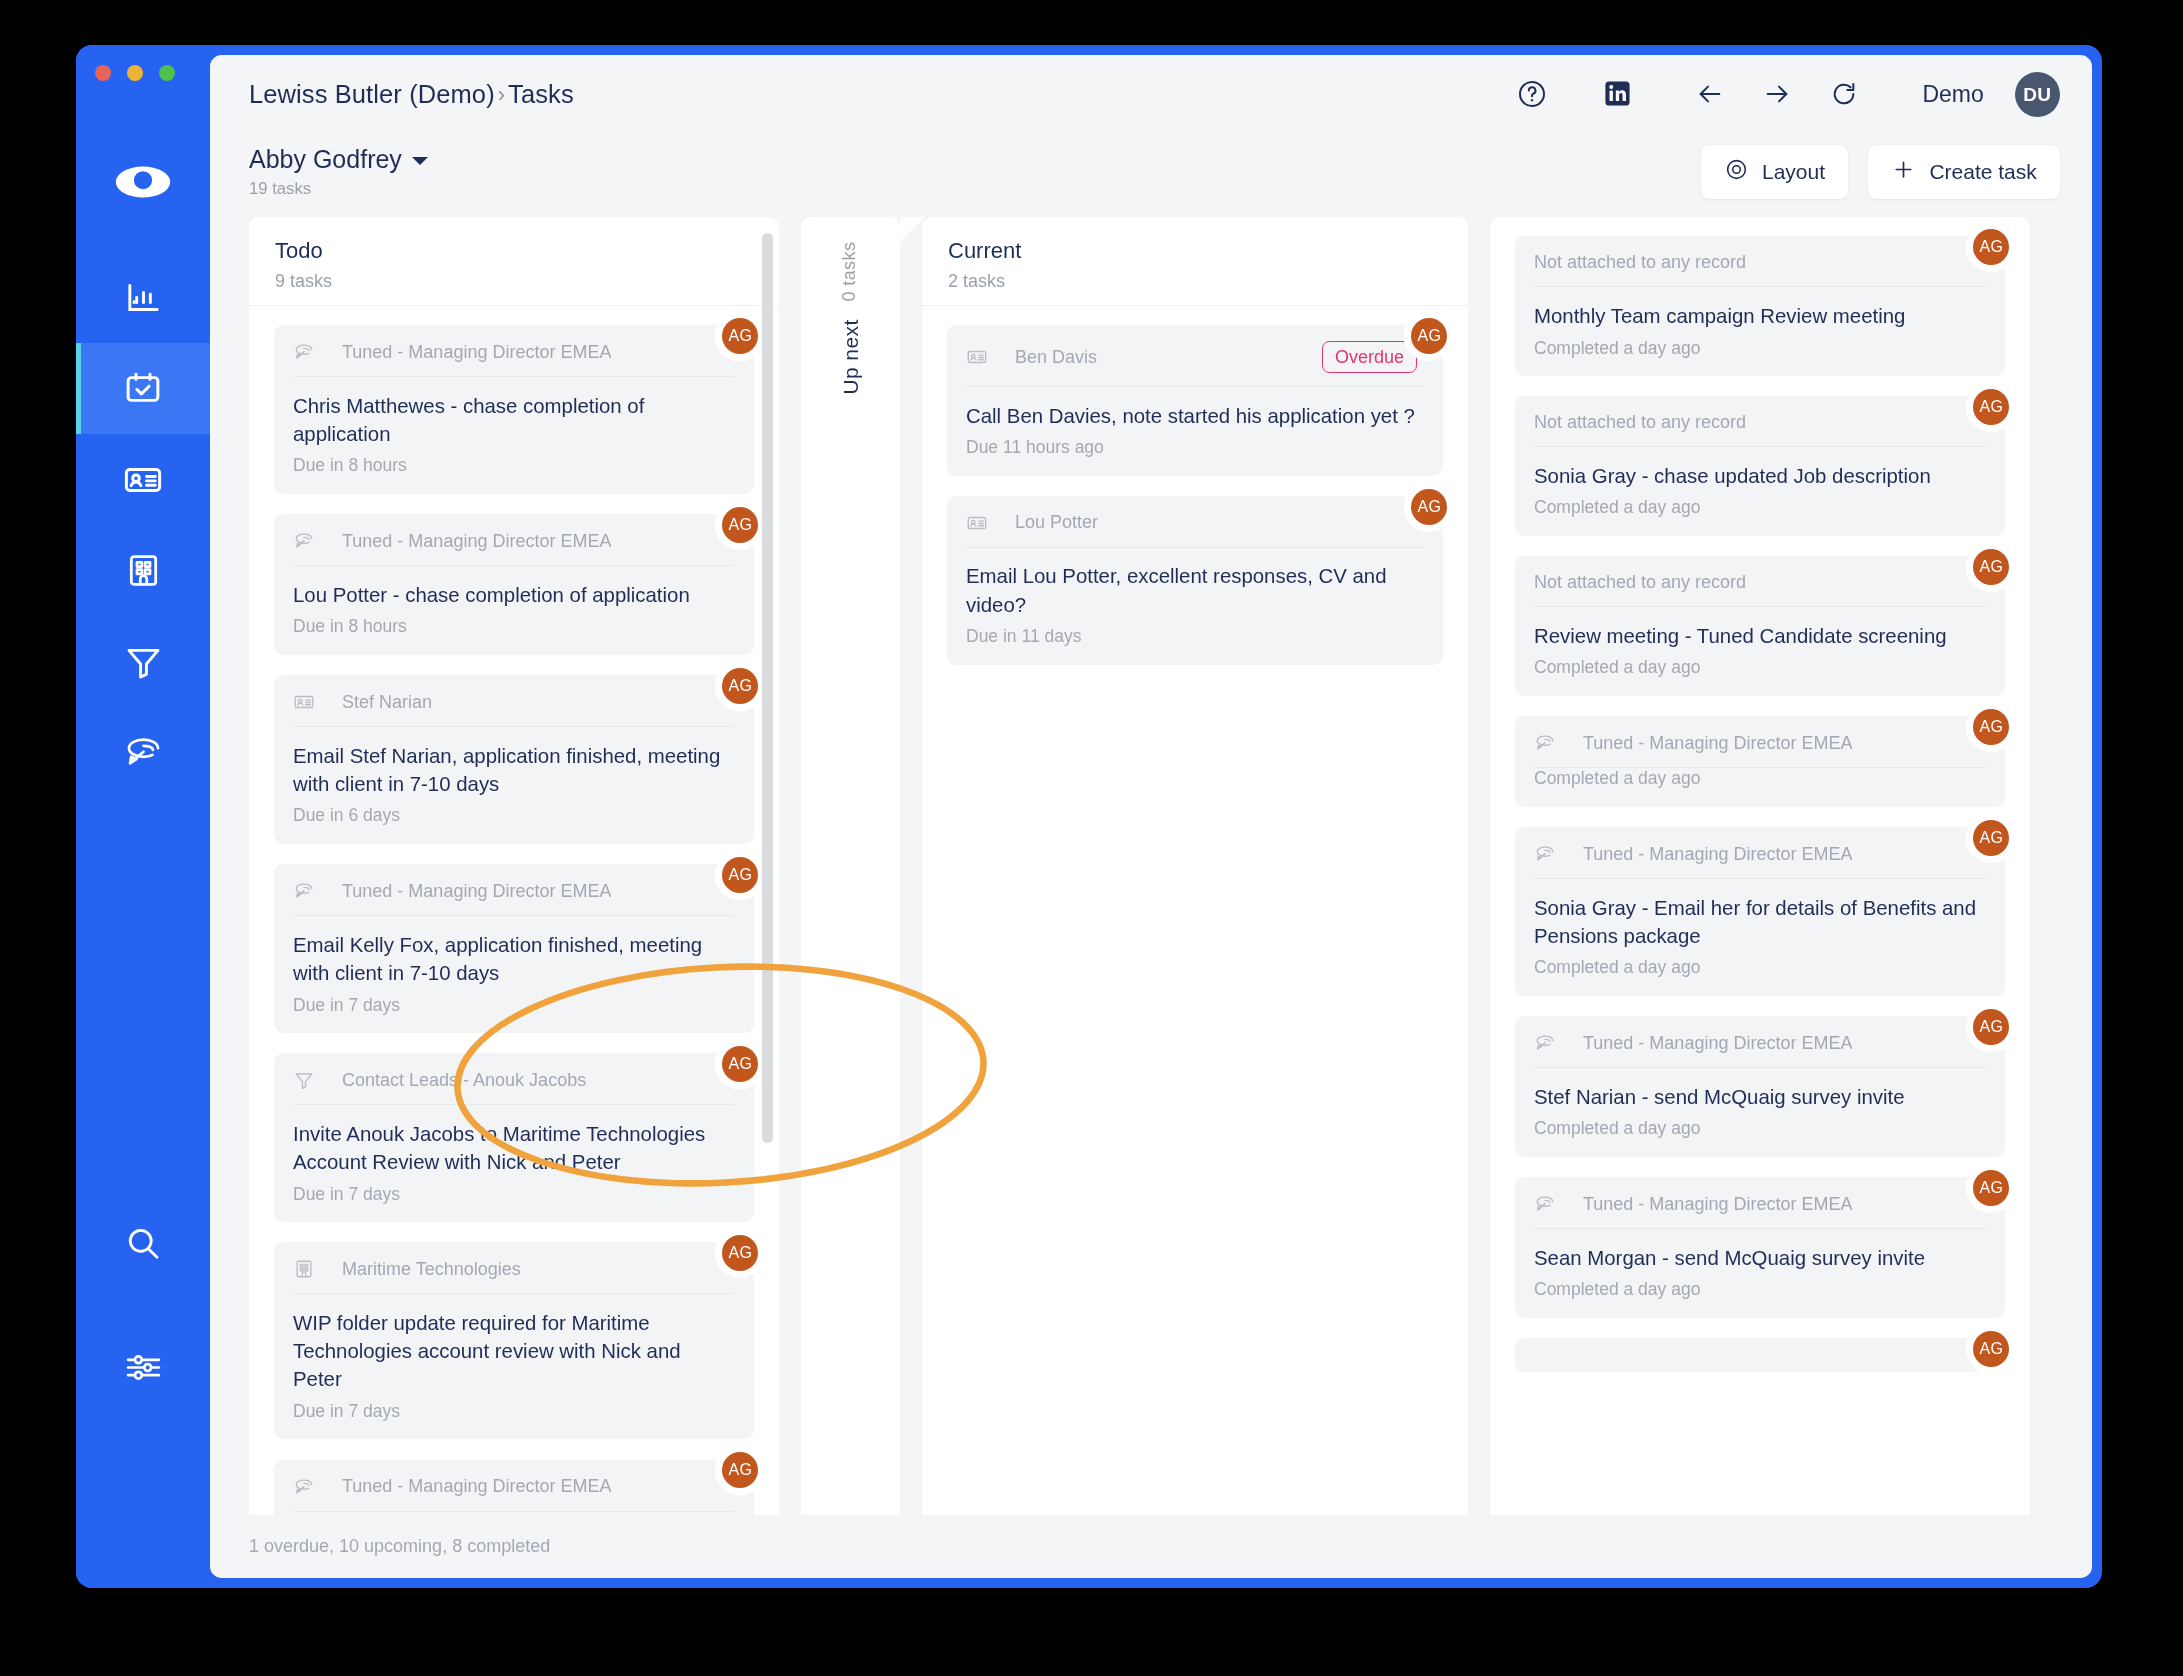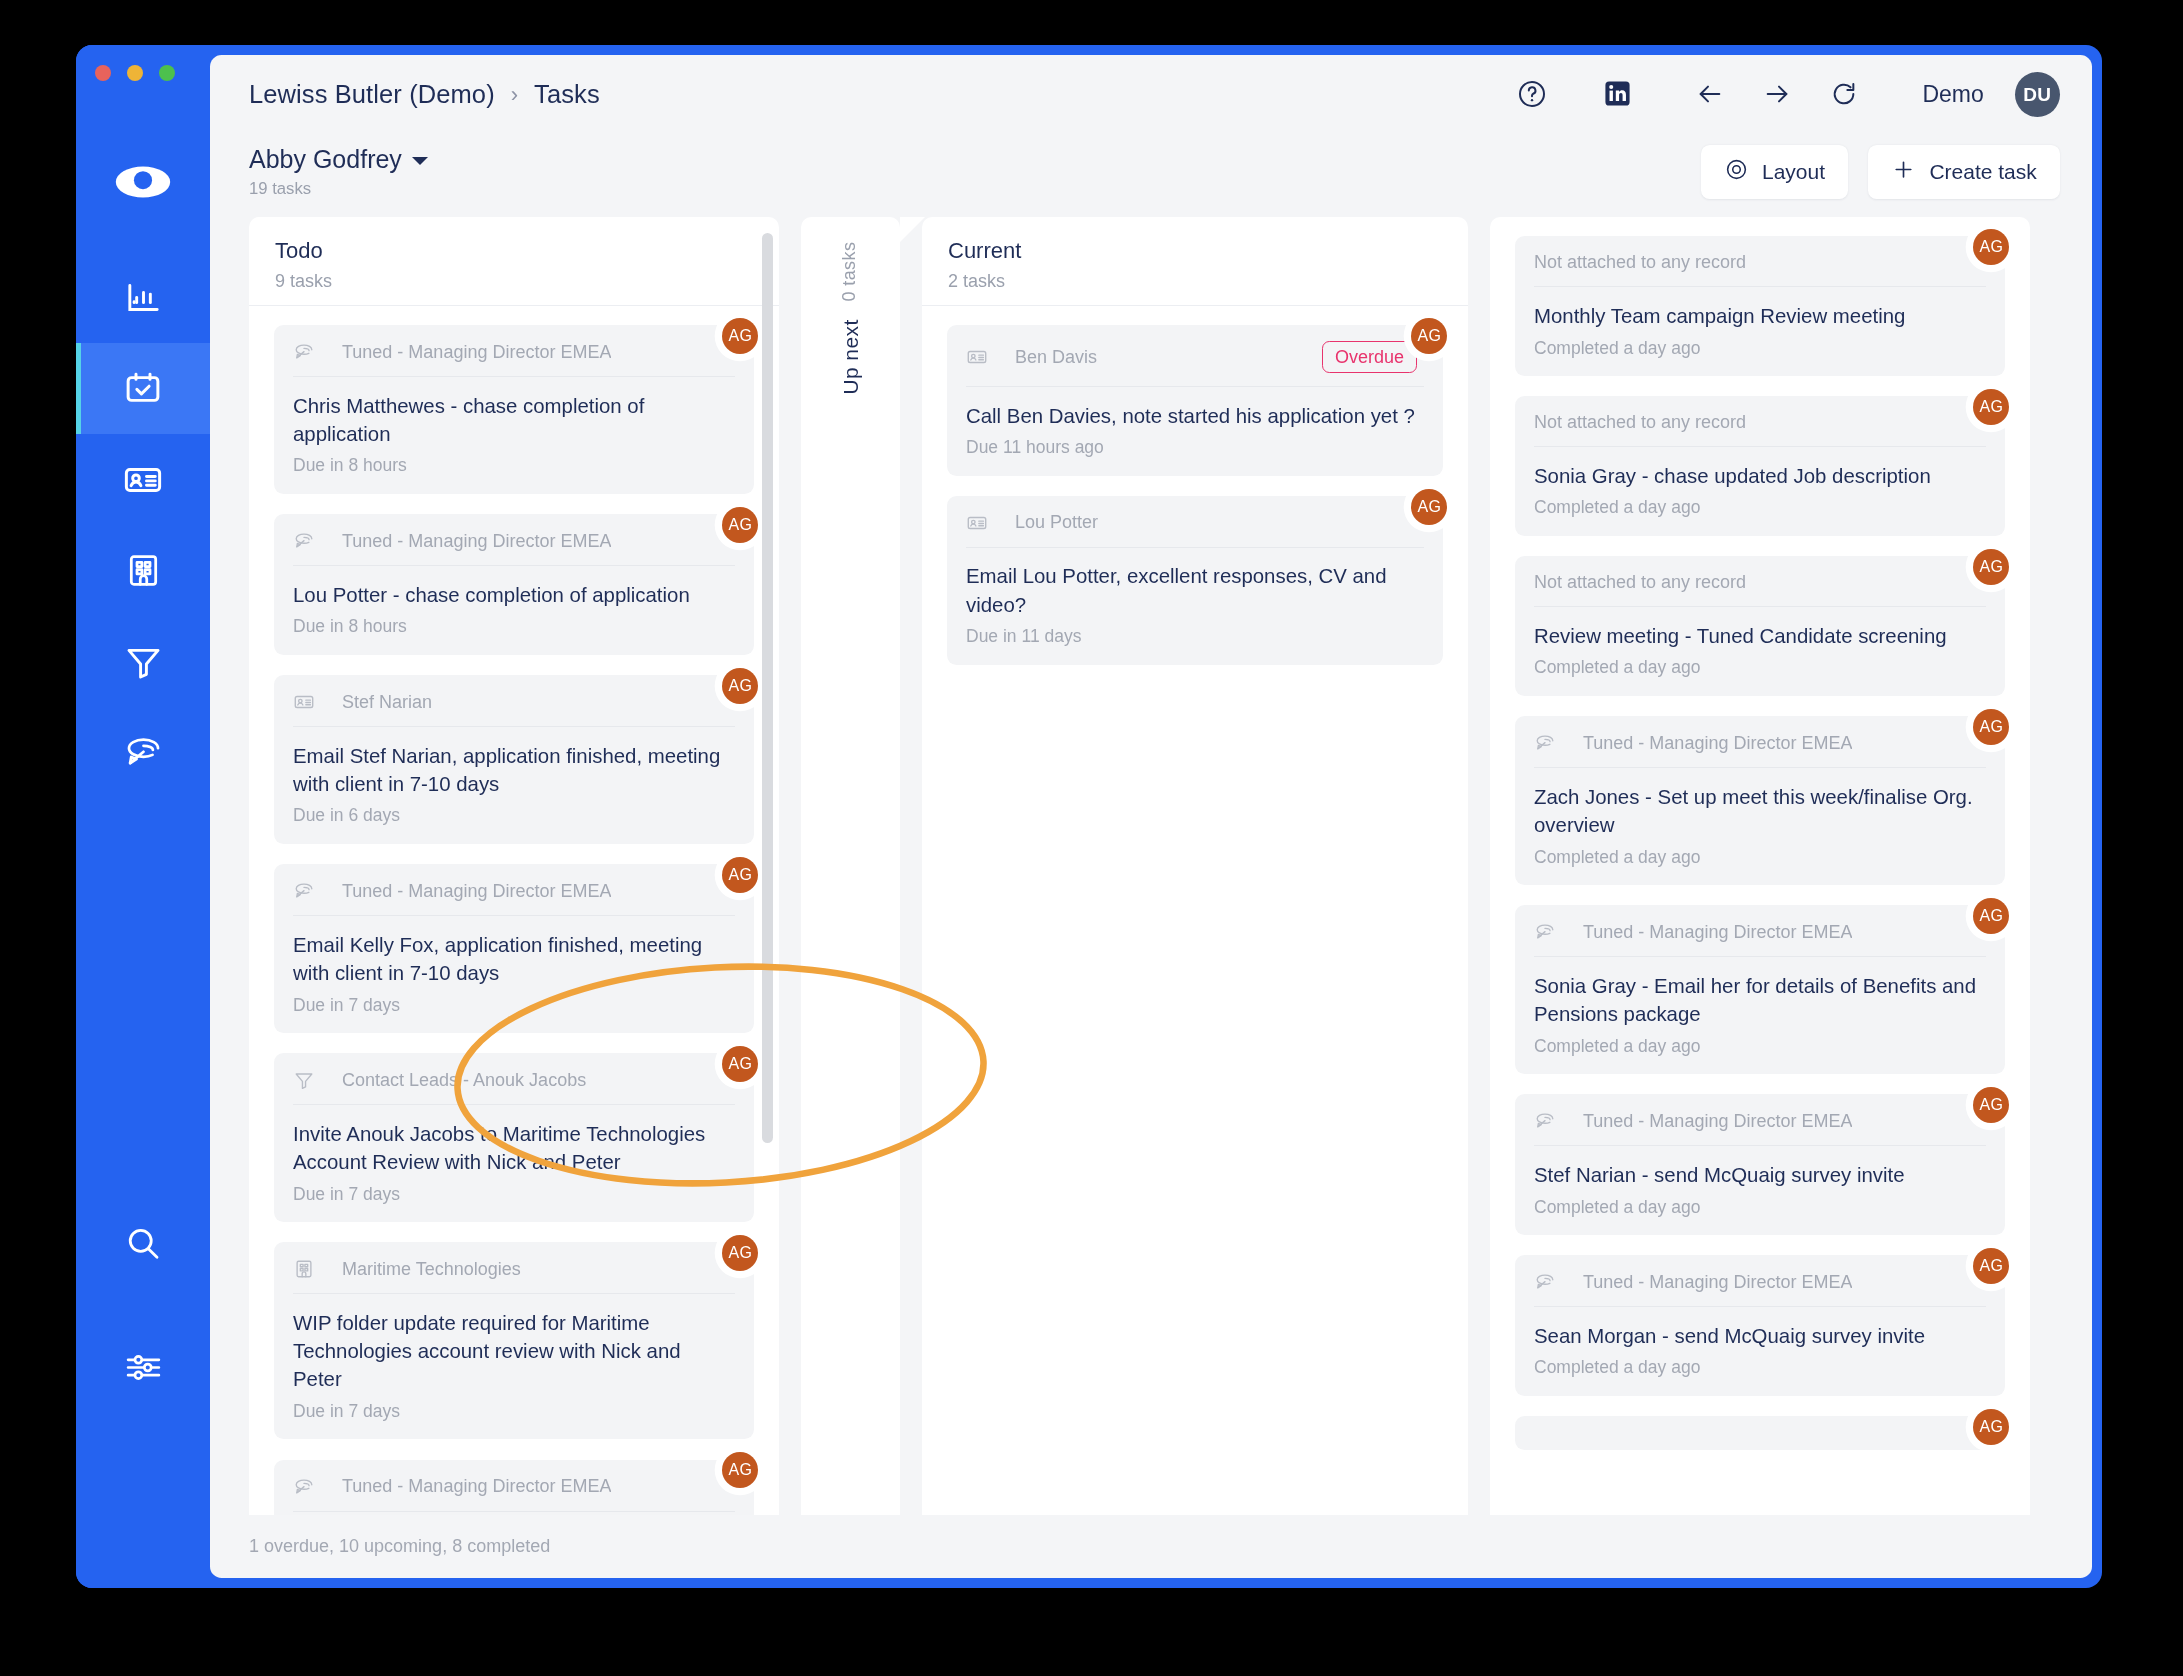--- a/index.html
+++ b/index.html
@@ -65,21 +65,21 @@
     display: flex; flex-direction: column;
   }
 
   
   #topbar {
     height: 79px;
     display: flex; align-items: center;
     padding: 0 32px 0 39px;
     flex: 0 0 79px;
   }
-  .breadcrumb { display: flex; align-items: center; gap: 16px; }
+  .breadcrumb { display: flex; align-items: center; gap: 3px; }
   .bc-item {
     font-size: 25.5px; color: #1f2d57; letter-spacing: 0.1px;
     cursor: pointer; white-space: nowrap;
   }
   .bc-sep { color: #8d93a6; font-size: 22px; }
   .topbar-spacer { flex: 1; }
   .topbar-right { display: flex; align-items: center; gap: 12px; }
   .tb-btn {
     width: 55px; height: 55px;
     display: flex; align-items: center; justify-content: center;
@@ -689,21 +689,20 @@
                   <svg width="22" height="22" viewBox="0 0 24 24" fill="none" stroke="#b9bdc6" stroke-width="1.5" stroke-linecap="round" stroke-linejoin="round">
                     <path d="M20.5 9.5c0-2.8-3.8-5-8.5-5s-8.5 2.2-8.5 5 3.8 5 8.5 5c2 0 3.9-.4 5.3-1.1"></path>
                     <path d="M17.5 10.5c0-1.3-2.4-2.4-5.5-2.4"></path>
                     <path d="M4.2 18.2 12 11.6"></path>
                     <path d="M4.2 18.2l.6-3.6 3.1 1.3z"></path>
                   </svg>
                 </span>
                 <span class="card-rec">Tuned - Managing Director EMEA</span>
                 <span class="card-head-spacer"></span>
               </div>
-              <div class="card-title">Zach Jones - Set up meet this week/finalise Org. overview</div>
               <div class="card-due">Completed a day ago</div>
             </div>
             <div class="card">
               <div class="avatar-ag">
                 <span>AG</span>
               </div>
               <div class="card-head">
                 <span class="rec-icon">
                   <svg width="22" height="22" viewBox="0 0 24 24" fill="none" stroke="#b9bdc6" stroke-width="1.5" stroke-linecap="round" stroke-linejoin="round">
                     <path d="M20.5 9.5c0-2.8-3.8-5-8.5-5s-8.5 2.2-8.5 5 3.8 5 8.5 5c2 0 3.9-.4 5.3-1.1"></path>

